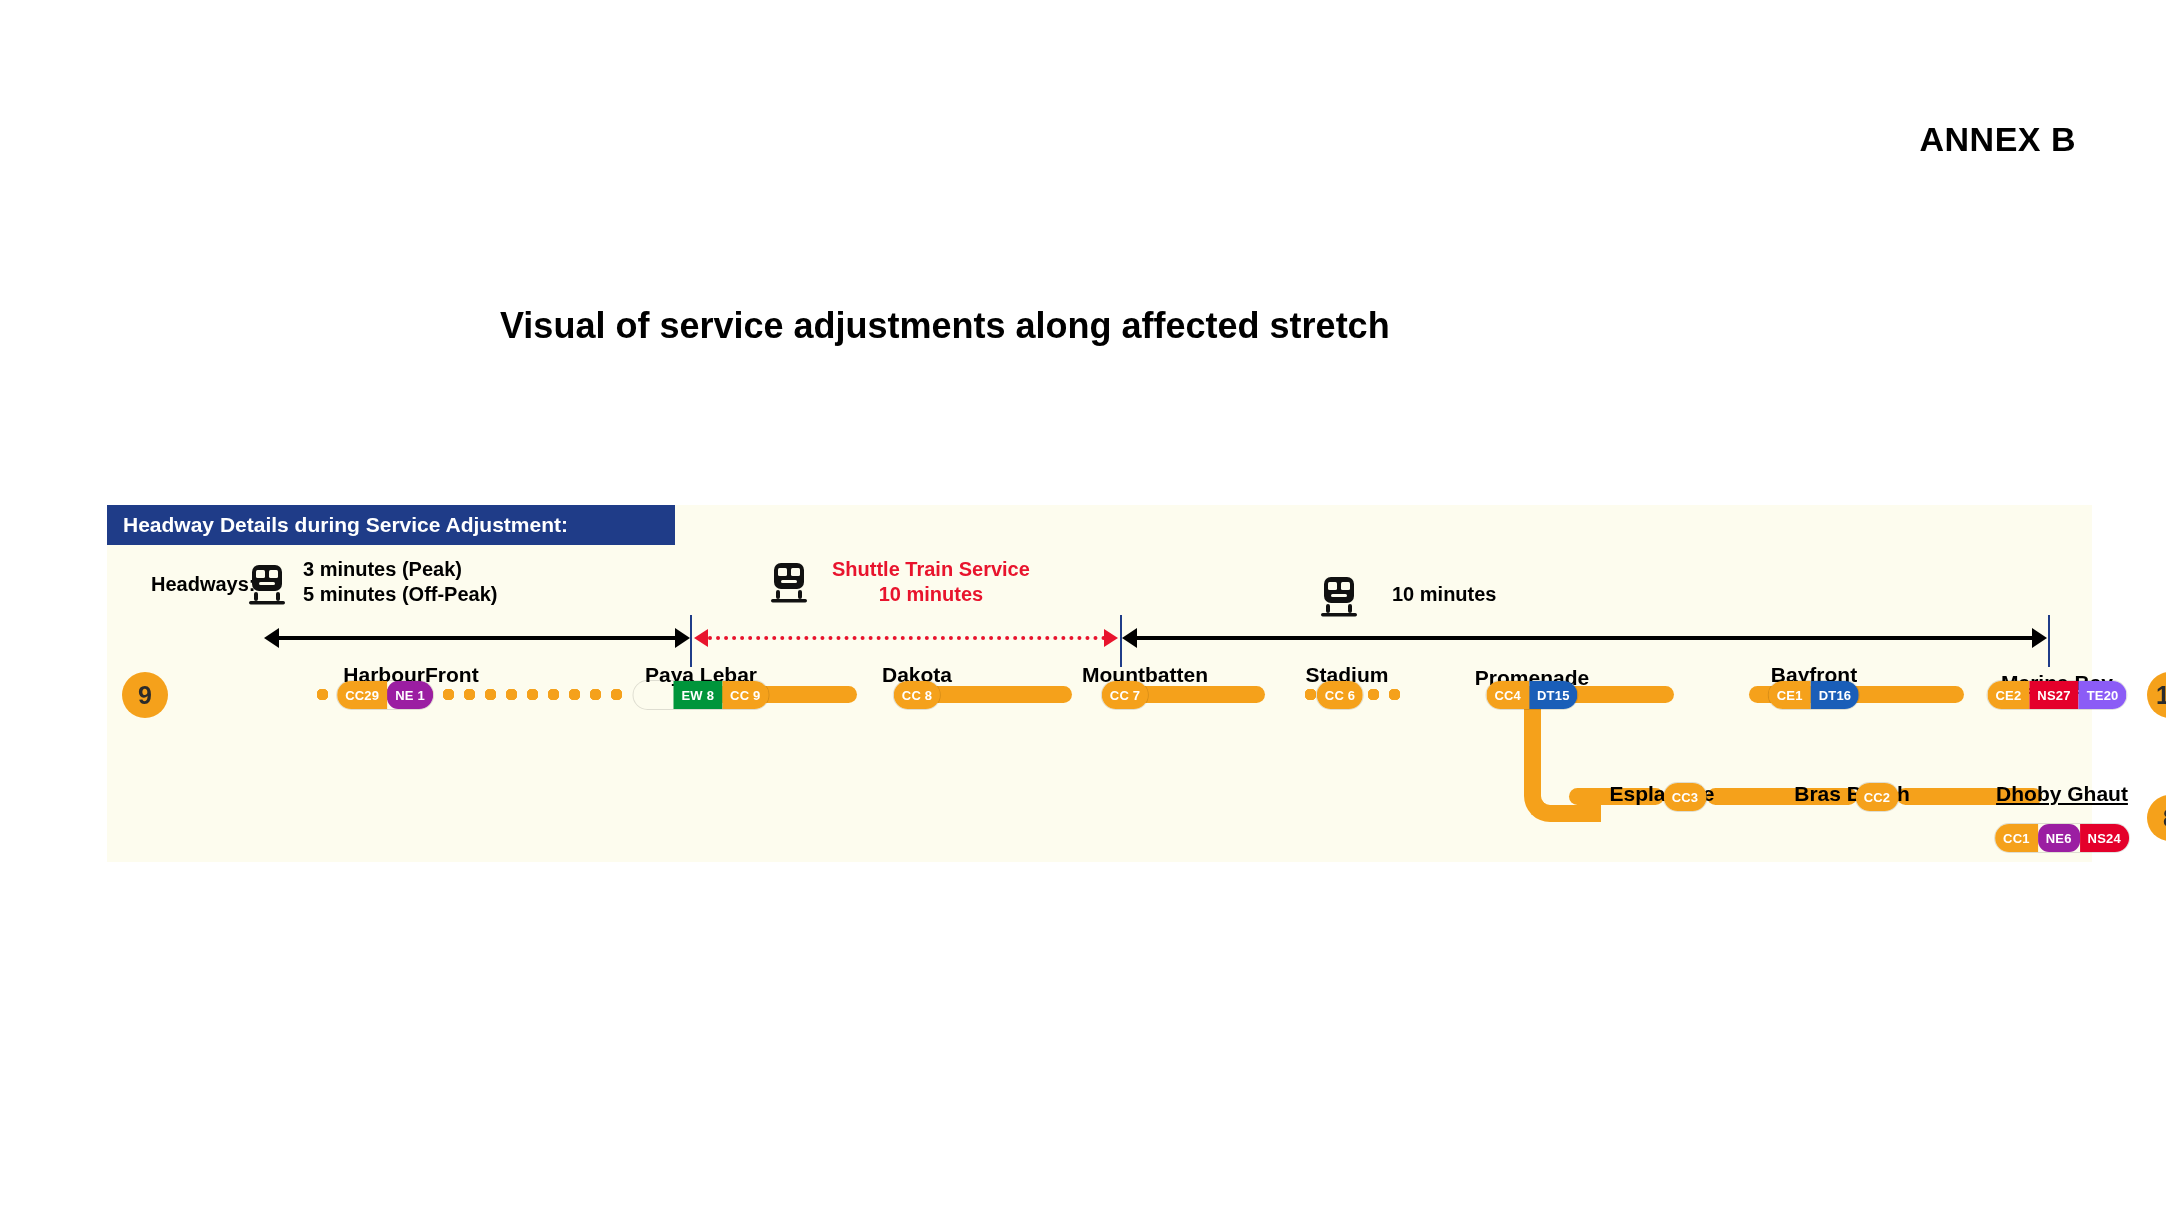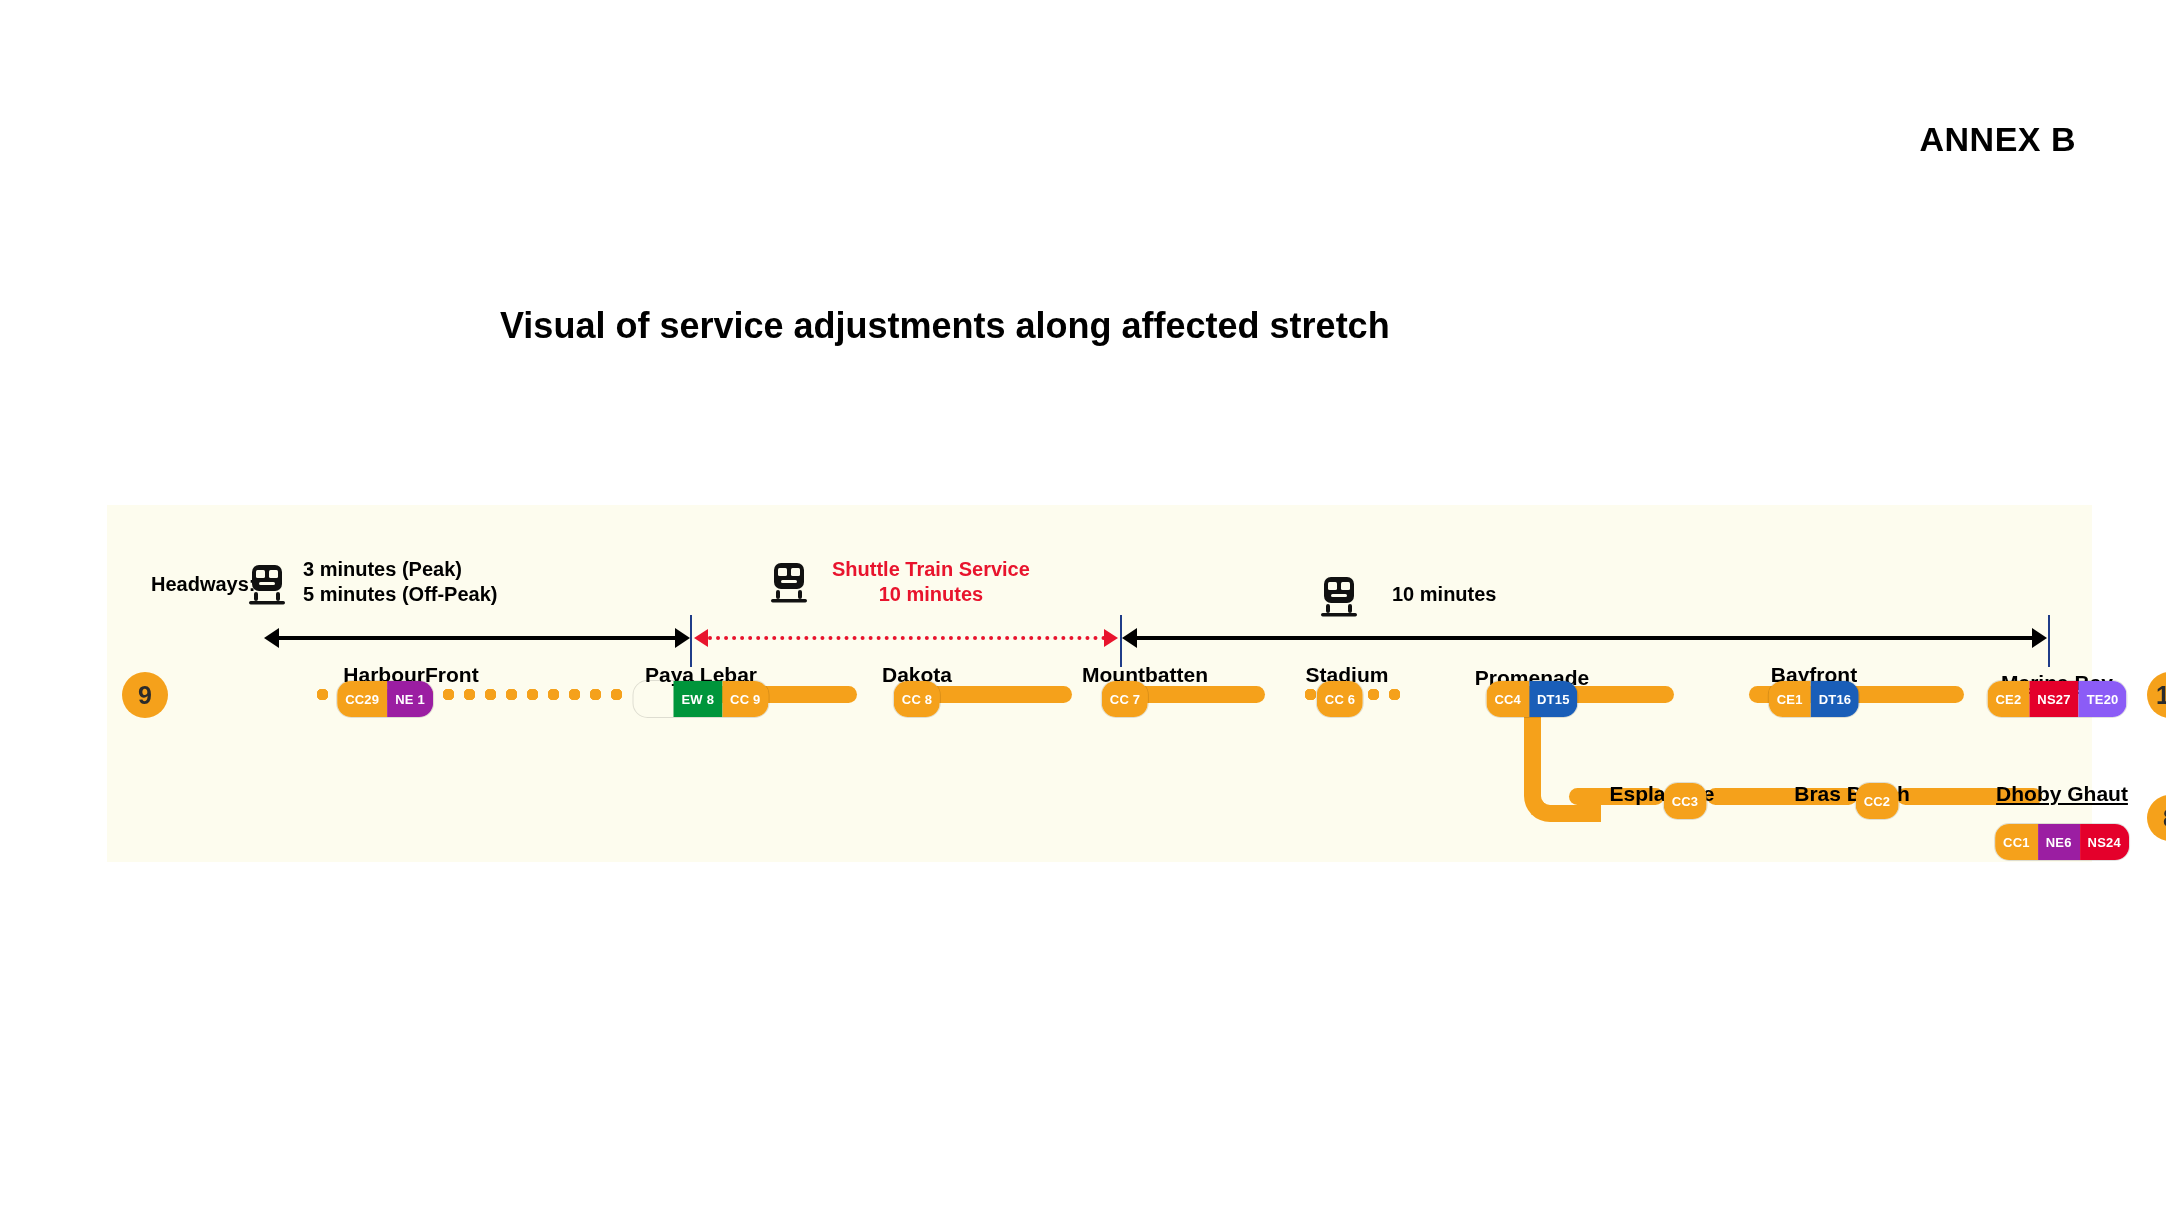--- a/index.html
+++ b/index.html
@@ -164,39 +164,39 @@
     border-left: 17px solid #f5a11b;
     border-bottom: 17px solid #f5a11b;
     border-bottom-left-radius: 26px;
   }
 
   
   .pill {
     position: absolute;
     display: flex;
     align-items: stretch;
-    height: 36px;
+    height: 28px;
     border-radius: 14px;
     overflow: hidden;
     box-shadow: 0 0 0 1px rgba(0,0,0,0.12);
     transform: translateX(-50%);
     z-index: 4;
   }
   .pill span {
     display: flex;
     align-items: center;
     justify-content: center;
     font-size: 13px;
     font-weight: bold;
     color: #fff;
     padding: 0 8px;
     letter-spacing: 0.2px;
   }
   .c-cc { background: #f5a11b; color: #ffffff; }
-  .c-ne { background: #9b1ea2; }
+  .c-ne { background: #9b1ea2; border-radius: 11px; }
   .c-ew { background: #00953b; }
   .c-dt { background: #1a5eb8; }
   .c-ns { background: #e4002b; }
   .c-te { background: #8b5cf6; }
 
   
   .terminus {
     position: absolute;
     width: 46px;
     height: 46px;
@@ -214,20 +214,23 @@
 </style>
 </head>
 <body>
 
 <div id="annex-label">ANNEX B</div>
 
 <div id="page-title">Visual of service adjustments along affected stretch</div>
 
 <div id="diagram">
 
+  <div id="headway-banner">
+    <span>Headway Details during Service Adjustment:</span>
+  </div>
 
   <div id="headways-label">Headways:</div>
 
   <svg class="train-icon" style="left:140px; top:58px;" viewBox="0 0 40 44">
     <rect x="5" y="2" width="30" height="26" rx="7" fill="#111"></rect>
     <rect x="9" y="7" width="9" height="8" rx="1.5" fill="#fdfcee"></rect>
     <rect x="22" y="7" width="9" height="8" rx="1.5" fill="#fdfcee"></rect>
     <rect x="12" y="19" width="16" height="3" rx="1.5" fill="#fdfcee"></rect>
     <rect x="7" y="29" width="4" height="9" rx="2" fill="#111"></rect>
     <rect x="29" y="29" width="4" height="9" rx="2" fill="#111"></rect>

